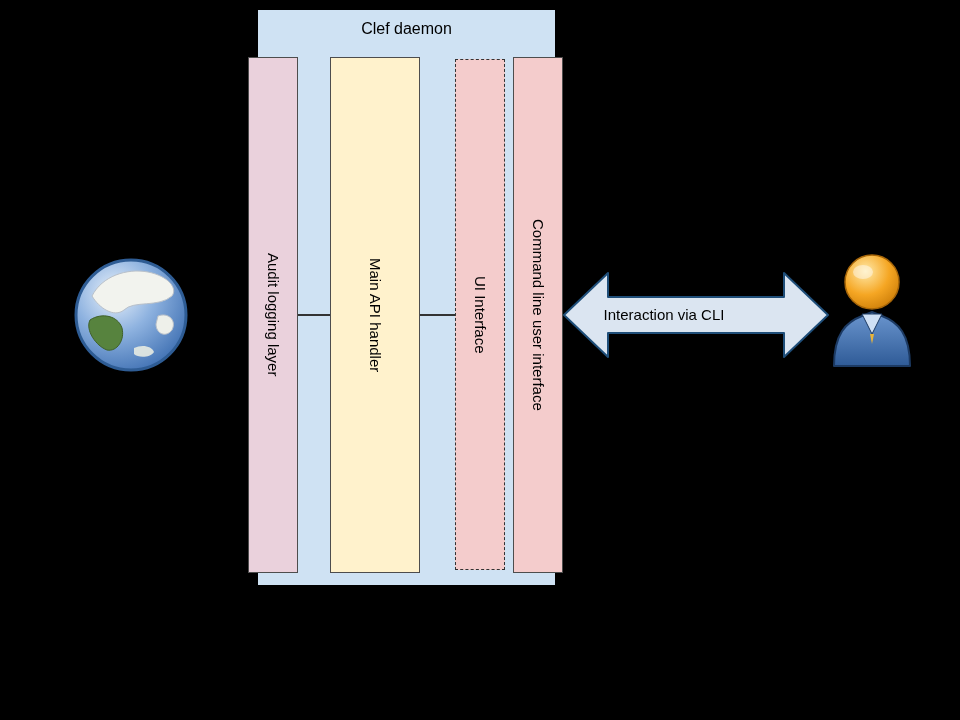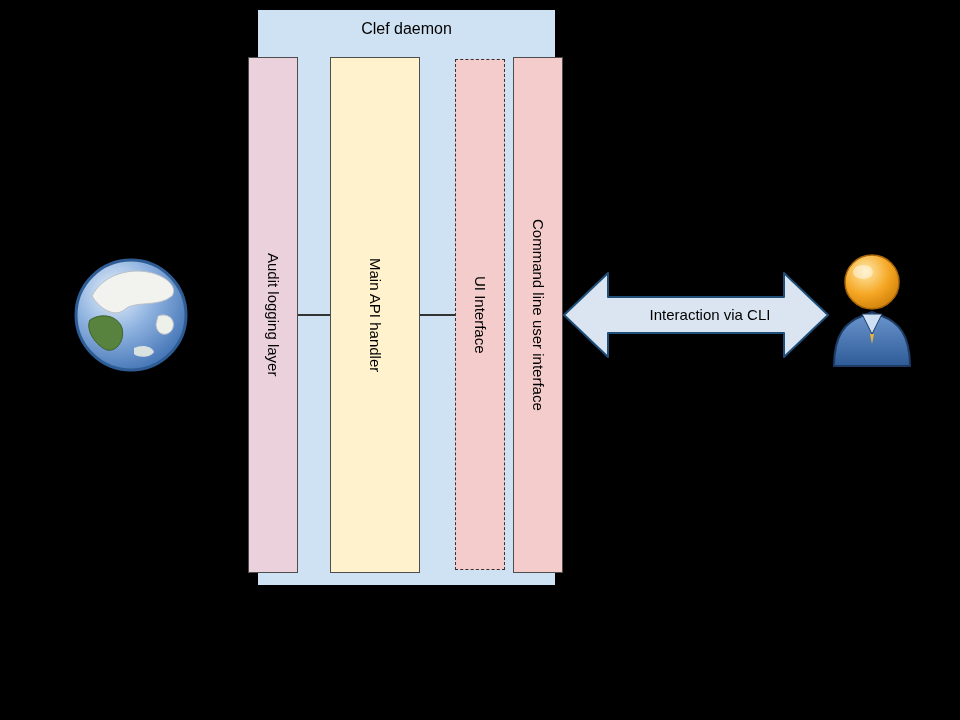--- a/index.html
+++ b/index.html
@@ -54,21 +54,21 @@
   .connector { background: #333; height: 2px; }
   #connector-1 { left: 298px; top: 314px; width: 32px; }
   #connector-2 { left: 420px; top: 314px; width: 35px; }
 
   
   #connector-tick { left: 147px; top: 306px; width: 2px; height: 20px; background: #1a1a1a; }
 
   
   #cli-arrow { left: 560px; top: 265px; width: 272px; height: 100px; }
   #arrow-label {
-    left: 574px; top: 306px;
+    left: 528px; top: 306px;
     width: 272px;
     text-align: center;
     font-size: 15px;
     color: #000;
   }
 
   
   #globe { left: 72px; top: 256px; width: 118px; height: 118px; }
   #person { left: 824px; top: 248px; width: 96px; height: 124px; }
 </style>

